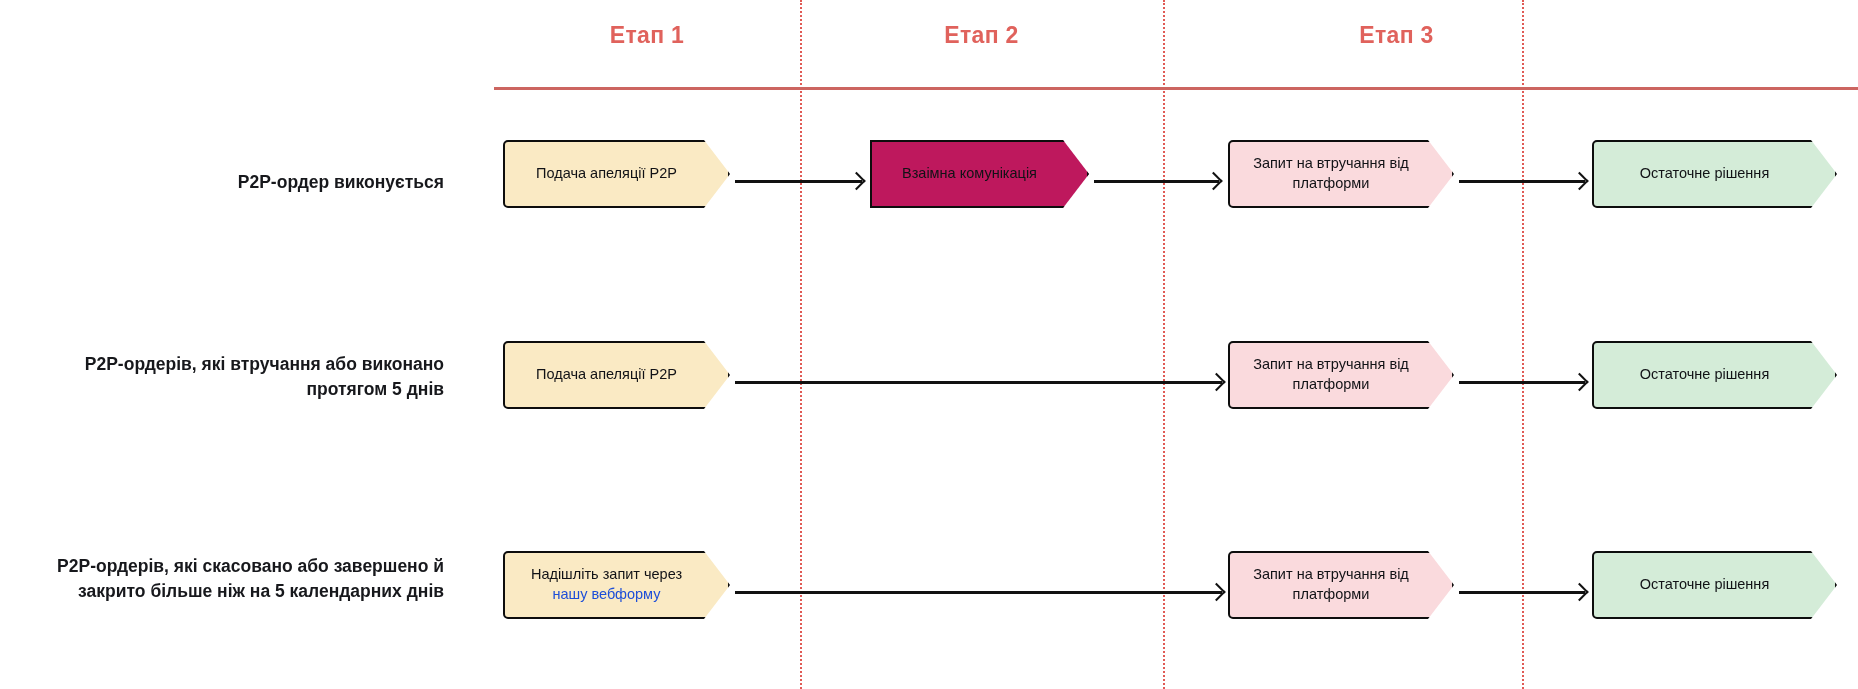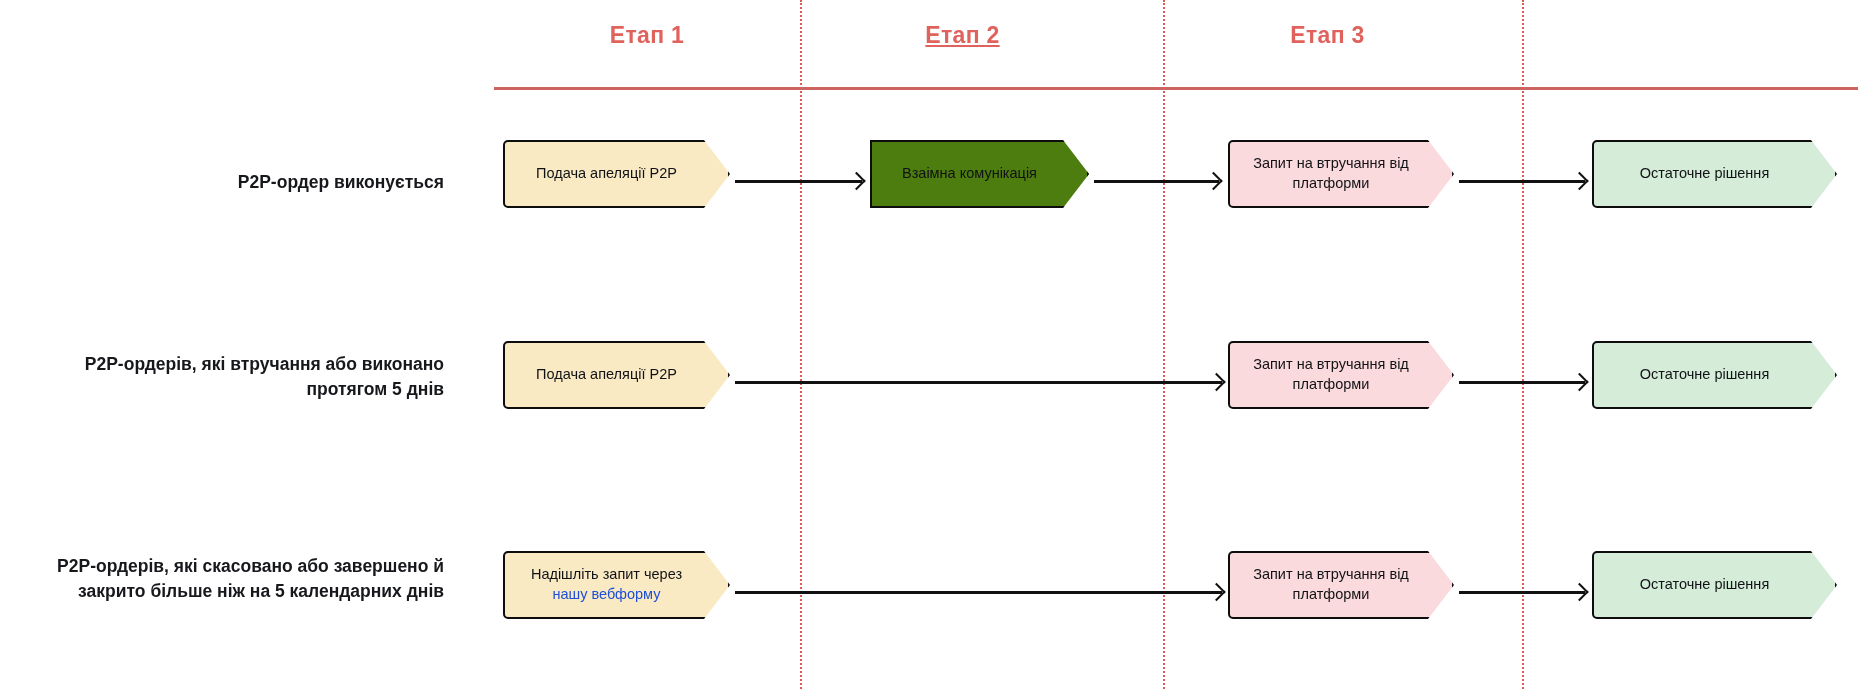--- a/index.html
+++ b/index.html
@@ -94,31 +94,31 @@
 
 <div id="canvas">
 
   <div class="divider" style="left:800px;"></div>
   <div class="divider" style="left:1163px;"></div>
   <div class="divider" style="left:1522px;"></div>
 
   <div class="header-rule"></div>
 
   <div class="stage-label" style="left:494px;width:306px;">Етап 1</div>
-  <div class="stage-label" style="left:781px;width:363px;text-decoration:underline;">Етап 2</div>
-  <div class="stage-label" style="left:1148px;width:359px;">Етап 3</div>
+  <div class="stage-label" style="left:800px;width:363px;">Етап 2</div>
+  <div class="stage-label" style="left:1217px;width:359px;">Етап 3</div>
 
   <div class="row-label" style="top:170px;">P2P-ордер виконується</div>
 
   <div class="chev rounded" style="left:503px;top:140px;width:227px;height:68px;background:#faeac4;">
     <span class="txt">Подача апеляції P2P</span>
   </div>
   <div class="conn" style="left:735px;top:180px;width:127px;"></div>
 
-  <div class="chev" style="left:870px;top:140px;width:219px;height:68px;background:#4d7c0f;">
+  <div class="chev" style="left:870px;top:140px;width:219px;height:68px;background:#be185d;">
     <span class="txt">Взаімна комунікація</span>
   </div>
   <div class="conn" style="left:1094px;top:180px;width:125px;"></div>
 
   <div class="chev rounded" style="left:1228px;top:140px;width:226px;height:68px;background:#fadadd;">
     <span class="txt">Запит на втручання від платформи</span>
   </div>
   <div class="conn" style="left:1459px;top:180px;width:126px;"></div>
 
   <div class="chev rounded" style="left:1592px;top:140px;width:245px;height:68px;background:#d4ecd8;">

